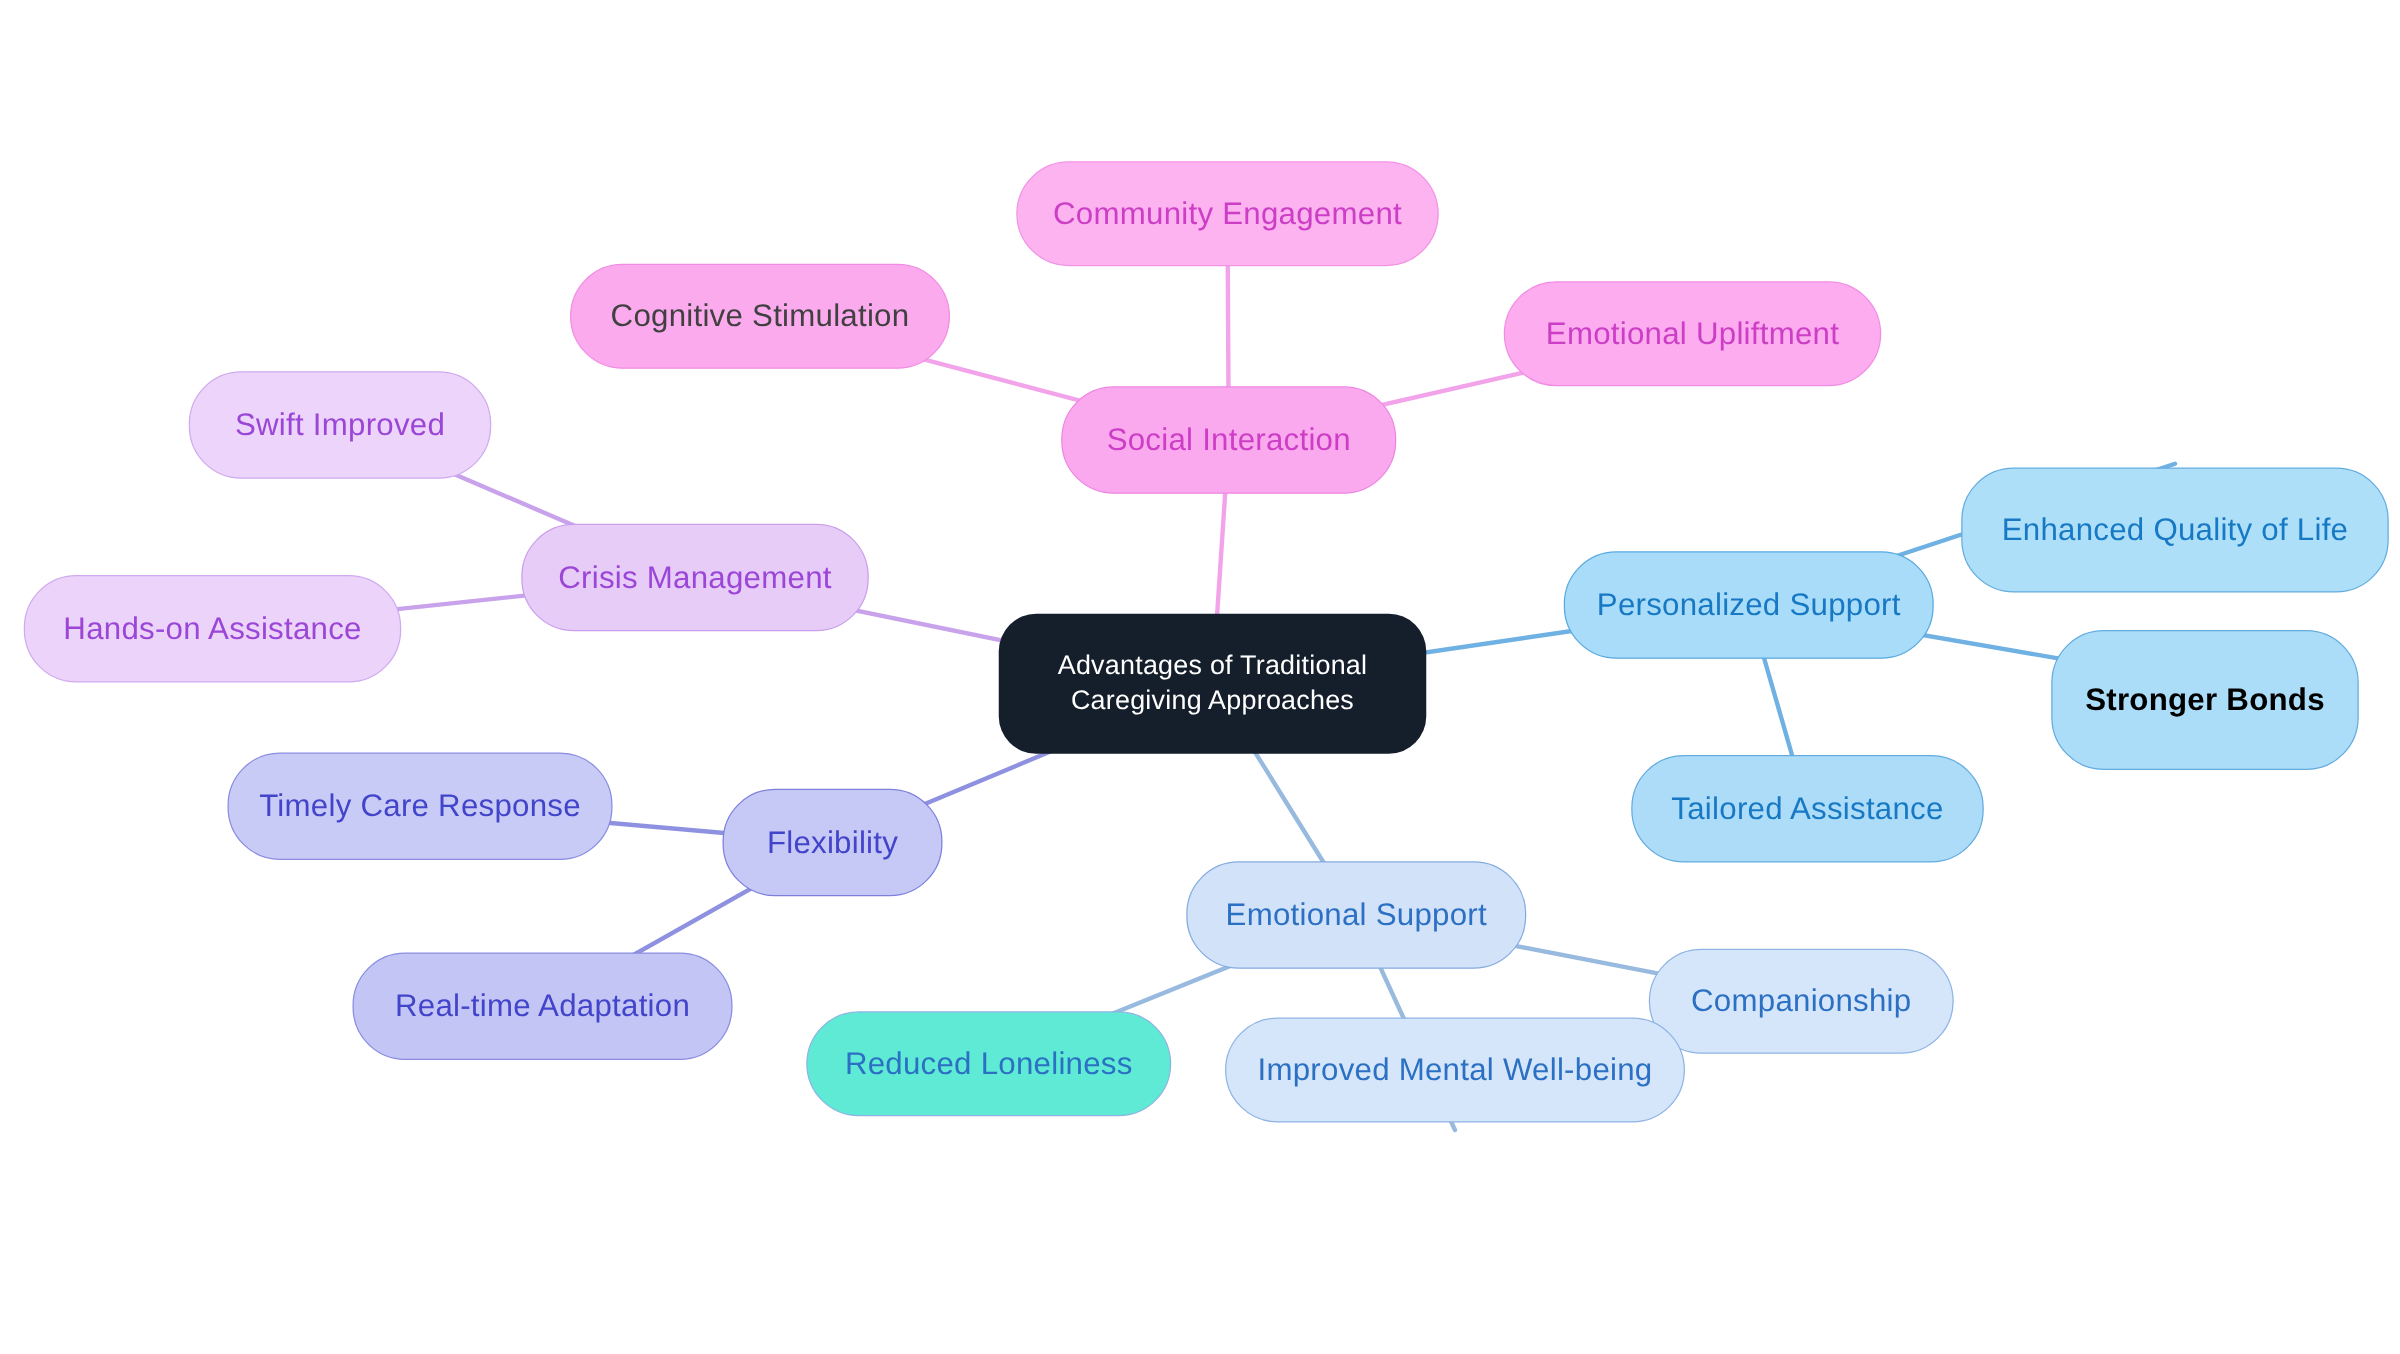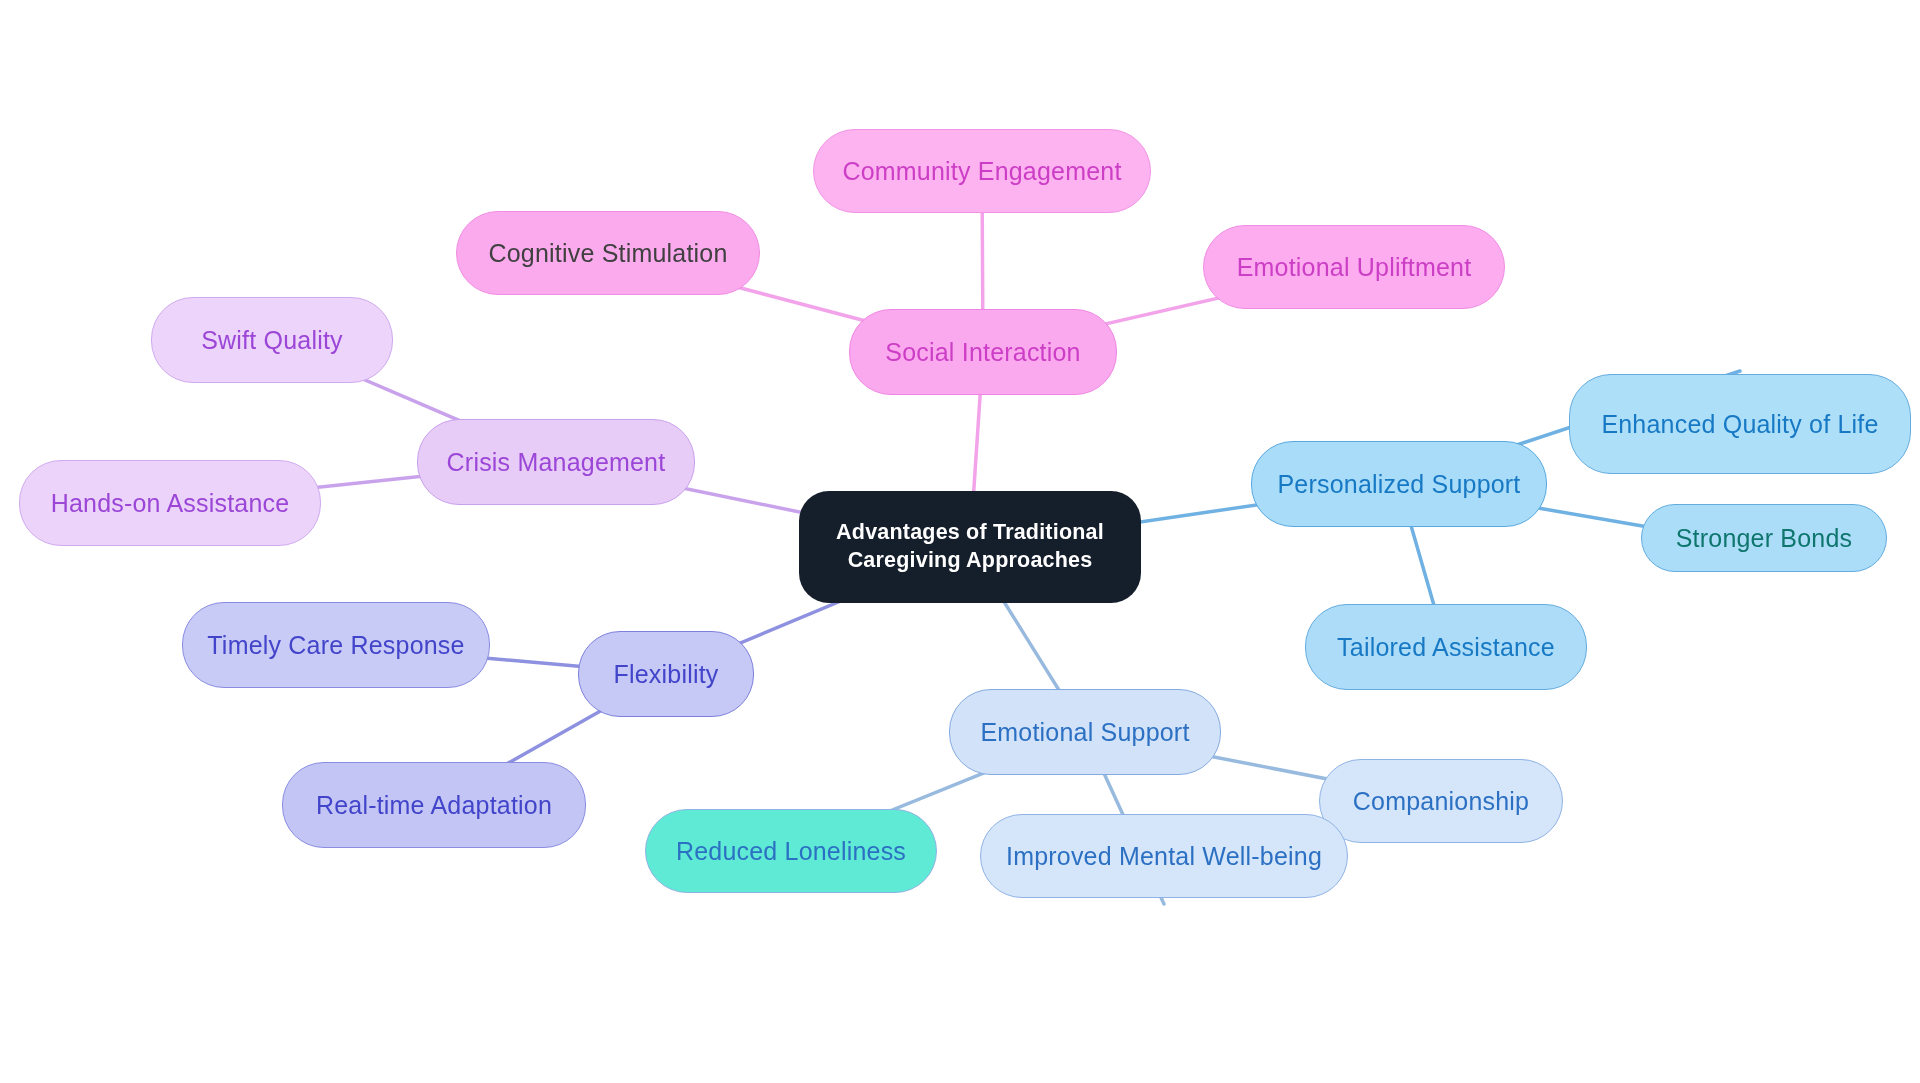--- a/index.html
+++ b/index.html
@@ -21,21 +21,21 @@
     letter-spacing:.2px;
     box-sizing:border-box;
     cursor:pointer;
     user-select:none;
     line-height:1.3;
   }
   .node.center{
     border-radius:30px;
     font-size:21.5px;
     border:none;
-    font-weight:700;
+    font-weight:400;
     padding:0 24px;
   }
   .node span{pointer-events:none;}
 </style>
 </head>
 <body>
 
 <div id="stage">
   <svg id="edges" width="1920" height="1083" viewBox="0 0 1920 1083">
       <line x1="970" y1="547" x2="983" y2="352" stroke="#f2a3e9" stroke-width="3.5" stroke-linecap="round"></line>
@@ -63,32 +63,32 @@
     <div class="node" style="left: 456px; top: 211px; width: 304px; height: 84px; background: rgb(251, 170, 238); border-color: rgb(241, 140, 227); color: #404040;">
       <span>Cognitive Stimulation</span>
     </div>
     <div class="node" style="left: 1203px; top: 225px; width: 302px; height: 84px; background: rgb(252, 172, 239); border-color: rgb(241, 140, 227); color: rgb(204, 62, 197);">
       <span>Emotional Upliftment</span>
     </div>
     <div class="node" style="left: 849px; top: 309px; width: 268px; height: 86px; background: rgb(251, 169, 238); border-color: rgb(239, 133, 226); color: rgb(204, 62, 197);">
       <span>Social Interaction</span>
     </div>
     <div class="node" style="left: 151px; top: 297px; width: 242px; height: 86px; background: rgb(236, 212, 250); border-color: rgb(208, 170, 239); color: rgb(155, 70, 215);">
-      <span>Swift Quality</span>
+      <span>Swift Improved</span>
     </div>
     <div class="node" style="left: 19px; top: 460px; width: 302px; height: 86px; background: rgb(236, 211, 250); border-color: rgb(208, 170, 239); color: rgb(155, 70, 215);">
       <span>Hands-on Assistance</span>
     </div>
     <div class="node" style="left: 417px; top: 419px; width: 278px; height: 86px; background: rgb(232, 204, 248); border-color: rgb(201, 160, 236); color: rgb(155, 70, 215);">
       <span>Crisis Management</span>
     </div>
     <div class="node" style="left: 1569px; top: 346px; width: 342px; height: 100px; background: rgb(174, 223, 249); border-color: rgb(99, 172, 223); color: rgb(23, 121, 196); margin-top: 28px;">
       <span>Enhanced Quality of Life</span>
     </div>
-    <div class="node" style="left: 1641px; top: 504px; width: 246px; height: 68px; background: rgb(171, 221, 249); border-color: rgb(99, 172, 223); color: #0f766e;">
+    <div class="node" style="left: 1641px; top: 504px; width: 246px; height: 112px; background: rgb(171, 221, 249); border-color: rgb(99, 172, 223); color: #000000; font-weight: bold;">
       <span>Stronger Bonds</span>
     </div>
     <div class="node" style="left: 1305px; top: 604px; width: 282px; height: 86px; background: rgb(173, 220, 249); border-color: rgb(99, 172, 223); color: rgb(23, 121, 196);">
       <span>Tailored Assistance</span>
     </div>
     <div class="node" style="left: 1251px; top: 441px; width: 296px; height: 86px; background: rgb(169, 220, 249); border-color: rgb(88, 169, 224); color: rgb(23, 121, 196);">
       <span>Personalized Support</span>
     </div>
     <div class="node" style="left: 182px; top: 602px; width: 308px; height: 86px; background: rgb(201, 203, 247); border-color: rgb(137, 140, 224); color: rgb(66, 68, 202);">
       <span>Timely Care Response</span>

